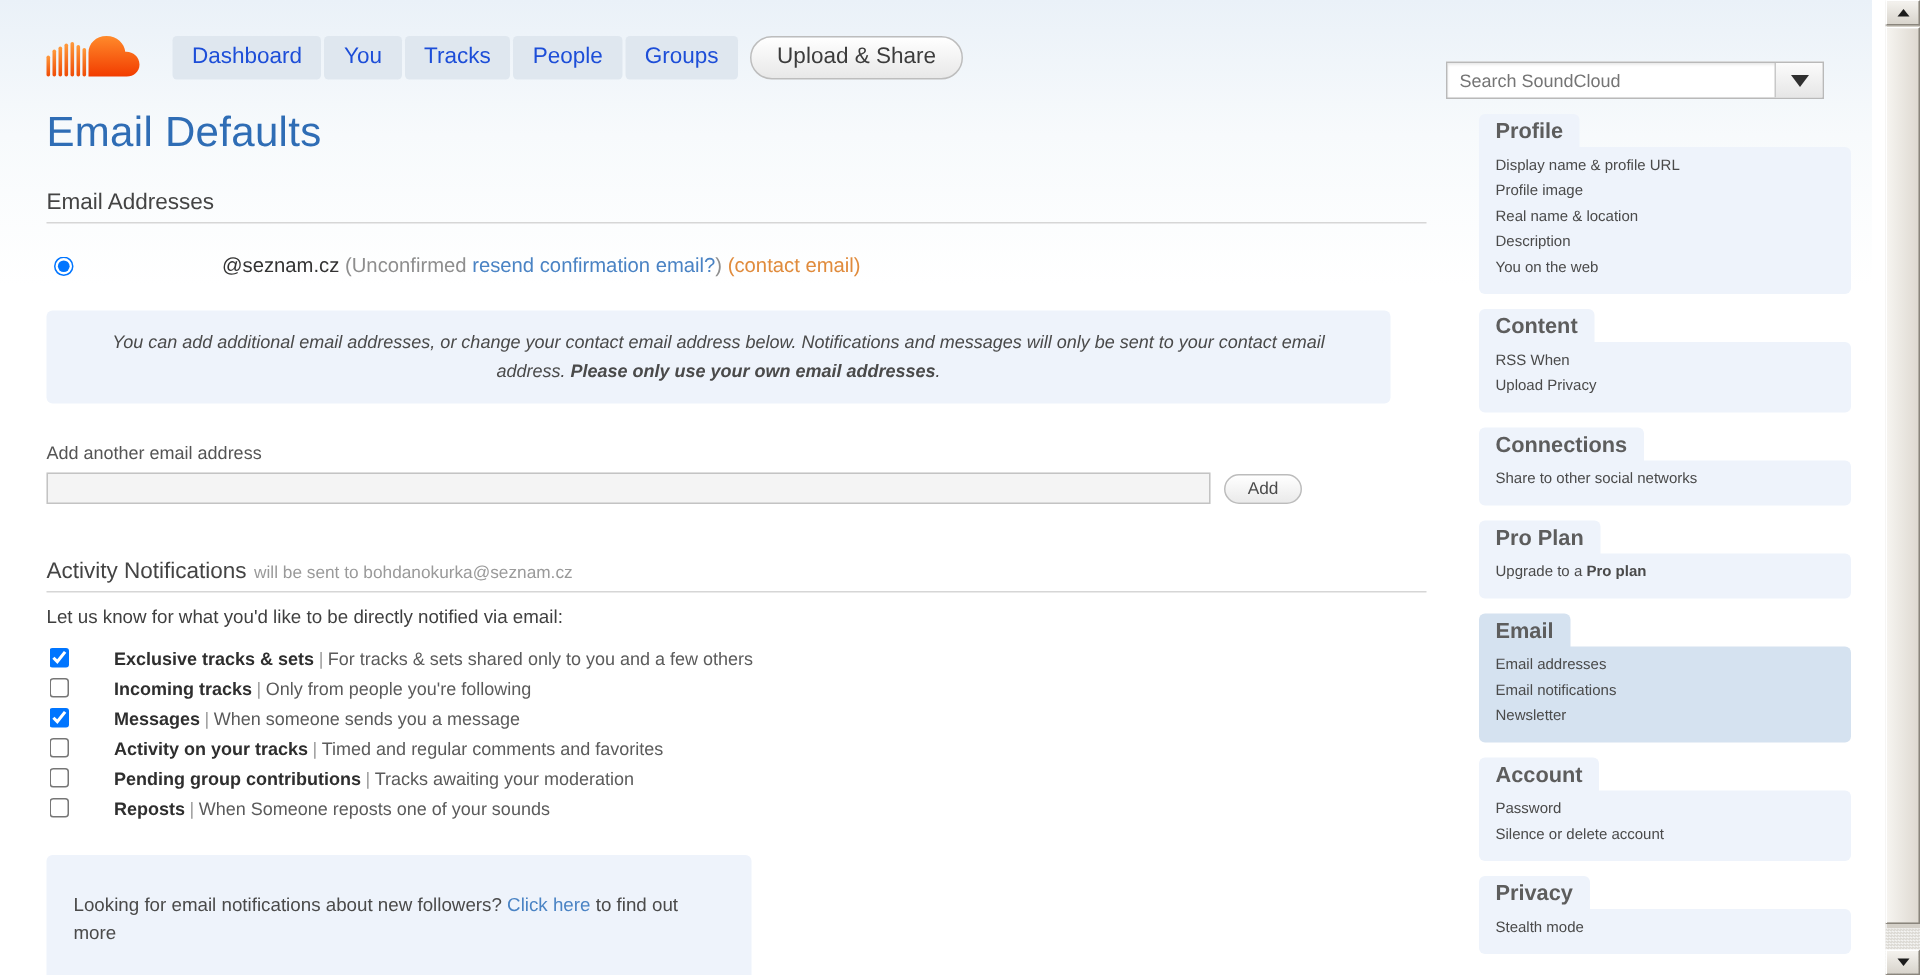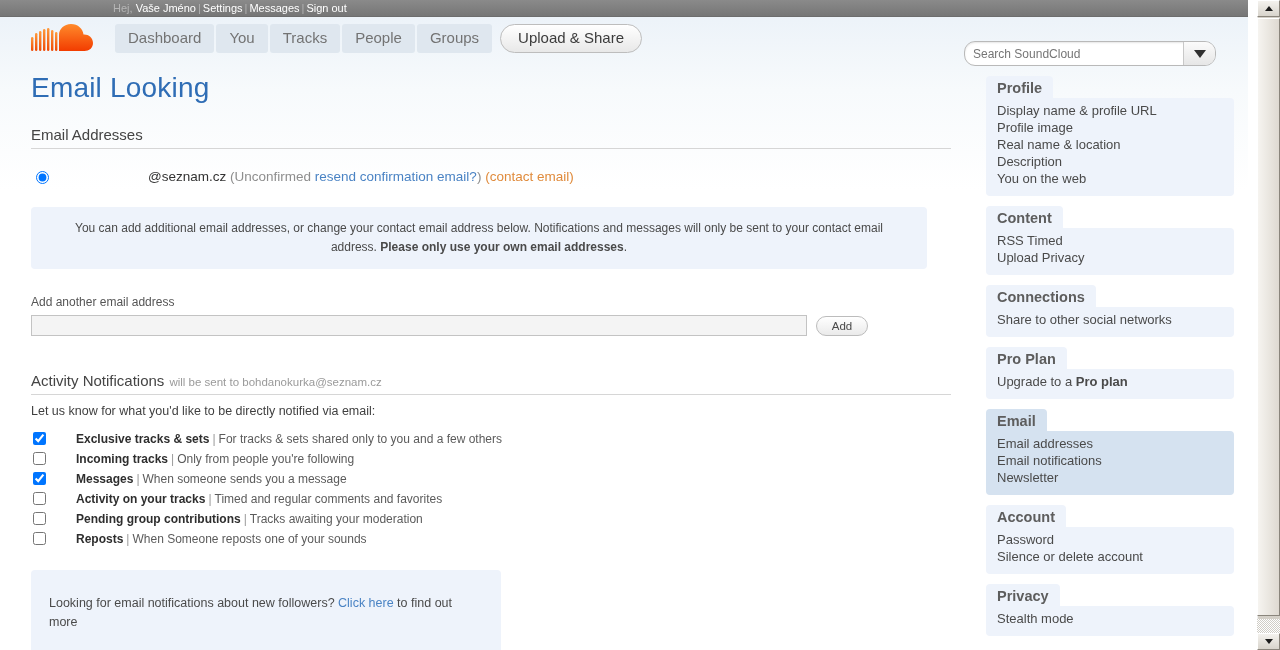--- a/index.html
+++ b/index.html
@@ -52,21 +52,21 @@
     width: 90px; height: 38px;
   }
   #nav {
     position: absolute; left: 115px; top: 7px;
     display: flex; align-items: center; gap: 2px;
   }
   .navtab {
     display: inline-block;
     padding: 5px 13px 6px 13px;
     font-size: 15px;
-    color: #737373;
+    color: #1d4ed8;
     background: #dfe7ef;
     border-radius: 3px;
     text-decoration: none;
     line-height: 18px;
     white-space: nowrap;
   }
   .navtab.plain { background: #dfe7ef; }
   .navtab.pill {
     background: linear-gradient(to bottom, #ffffff, #e8e8e8);
     border: 1px solid #bdbdbd;
@@ -74,21 +74,21 @@
     padding: 4px 17px 5px 17px;
     margin-left: 6px;
     color: #3c3c3c;
   }
   
   #searchwrap {
     position: absolute; right: 32px; top: 24px;
     width: 252px; height: 25px;
     display: flex;
     border: 1px solid #b9b9b9;
-    border-radius: 11px;
+    border-radius: 0;
     background: #ffffff;
     box-shadow: inset 0 1px 2px rgba(0,0,0,0.10);
     overflow: hidden;
   }
   #search-input {
     flex: 1;
     border: 0; outline: none;
     font-size: 12px;
     color: #777;
     padding: 0 8px;
@@ -156,21 +156,21 @@
   .notice {
     background: #eef3fb;
     border-radius: 4px;
     color: #4a4a4a;
     font-size: 12px;
     line-height: 19px;
     text-align: center;
     padding: 12px 24px;
     margin-top: 16px;
   }
-  #notice-email { width: 896px; }
+  #notice-email { width: 896px; font-style: italic; }
   #notice-followers {
     width: 470px;
     text-align: left;
     padding: 24px 18px;
     font-size: 12.5px;
     margin-top: 22px;
   }
   #notice-followers a { color: #4a83c4; text-decoration: none; }
 
   .small-label {
@@ -236,21 +236,21 @@
     z-index: 2;
   }
   .side-links {
     background: #eef3fb;
     border-radius: 0 4px 4px 4px;
     padding: 4px 11px 9px 11px;
     margin-top: -1px;
   }
   .side-links a {
     display: block;
-    font-size: 13px;
+    font-size: 10px;
     color: #4a4a4a;
     text-decoration: none;
     line-height: 17px;
   }
   .side-links a .b { font-weight: bold; }
   .side-group.active .side-title { background: #d5e2f0; }
   .side-group.active .side-links { background: #d5e2f0; }
 
   
   #scrollbar {
@@ -303,26 +303,20 @@
     width: 9px; height: 650px;
     background: #ffffff;
   }
 </style>
 </head>
 <body>
 
 <div id="viewport">
   <div id="page">
 
-    <div id="topbar">
-      <div id="topbar-inner">
-        <span class="hej">Hej,</span>
-        <a href="#">Vaše Jméno</a><span class="sep">|</span><a href="#">Settings</a><span class="sep">|</span><a href="#">Messages</a><span class="sep">|</span><a href="#">Sign out</a>
-      </div>
-    </div>
 
     <div id="navrow">
       <div id="logo">
         <svg width="90" height="38" viewBox="0 0 90 38">
           <defs>
             <linearGradient id="cg" x1="0" y1="0" x2="0" y2="1">
               <stop offset="0%" stop-color="#ff8a2b"></stop>
               <stop offset="100%" stop-color="#f23c00"></stop>
             </linearGradient>
             <linearGradient id="bg1" x1="0" y1="0" x2="0" y2="1">
@@ -353,21 +347,21 @@
       <div id="searchwrap">
         <input id="search-input" type="text" placeholder="Search SoundCloud" style="">
         <div id="search-drop">
           <span class="tri"></span>
         </div>
       </div>
     </div>
 
     <div id="main">
 
-      <h1 id="page-title">Email Looking</h1>
+      <h1 id="page-title">Email Defaults</h1>
 
       <h2 class="sect-head">Email Addresses</h2>
 
       <div id="email-row">
         <input id="email-radio" type="radio" checked="" style="">
         <span id="email-text">
           <span class="addr">@seznam.cz</span>
           <span class="unconf">(Unconfirmed</span>
           <a class="resend" href="#">resend confirmation email?</a><span class="unconf">)</span>
           <span class="contact">(contact email)</span>
@@ -438,21 +432,21 @@
 
     <div id="sidebar">
         <div class="side-group"><div class="side-title">Profile</div><div class="side-links">
             <a href="#">Display name &amp; profile URL</a>
             <a href="#">Profile image</a>
             <a href="#">Real name &amp; location</a>
             <a href="#">Description</a>
             <a href="#">You on the web</a>
           </div></div>
         <div class="side-group"><div class="side-title">Content</div><div class="side-links">
-            <a href="#">RSS Timed</a>
+            <a href="#">RSS When</a>
             <a href="#">Upload Privacy</a>
           </div></div>
         <div class="side-group"><div class="side-title">Connections</div><div class="side-links">
             <a href="#">Share to other social networks</a>
           </div></div>
         <div class="side-group"><div class="side-title">Pro Plan</div><div class="side-links">
             <a href="#"><span>Upgrade to a </span><span class="b">Pro plan</span></a>
           </div></div>
         <div class="side-group active"><div class="side-title">Email</div><div class="side-links">
             <a href="#">Email addresses</a>

